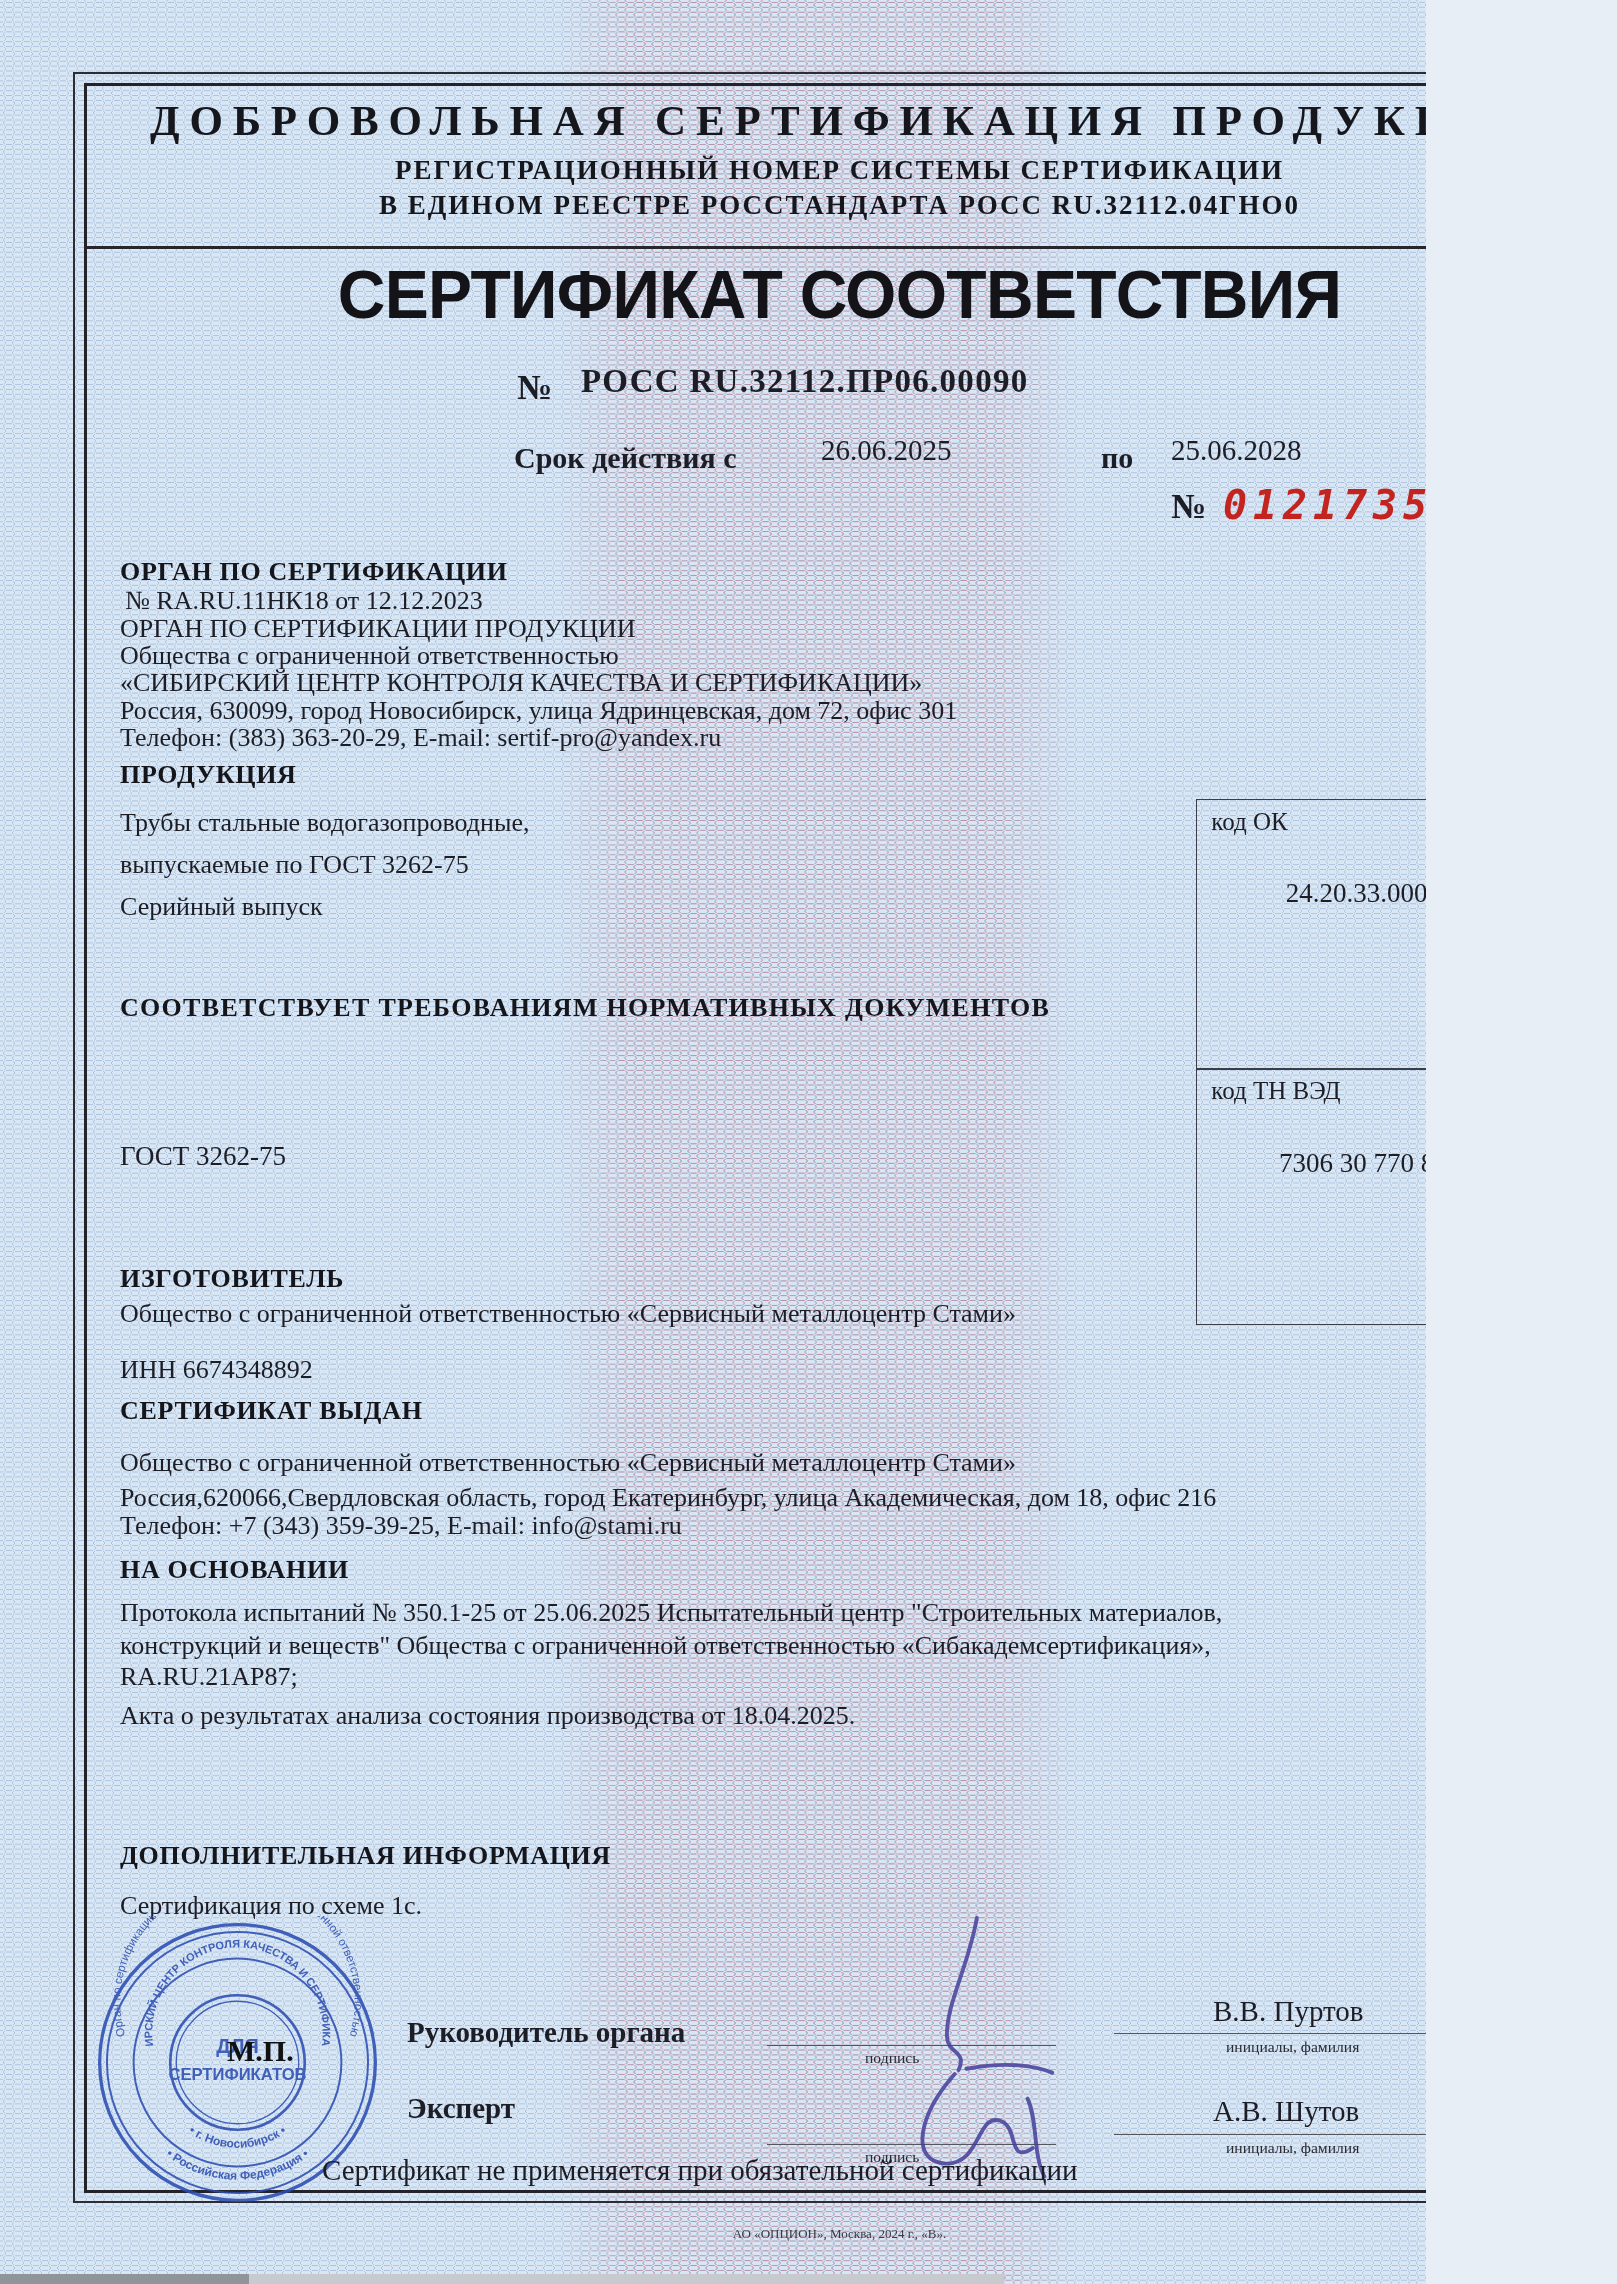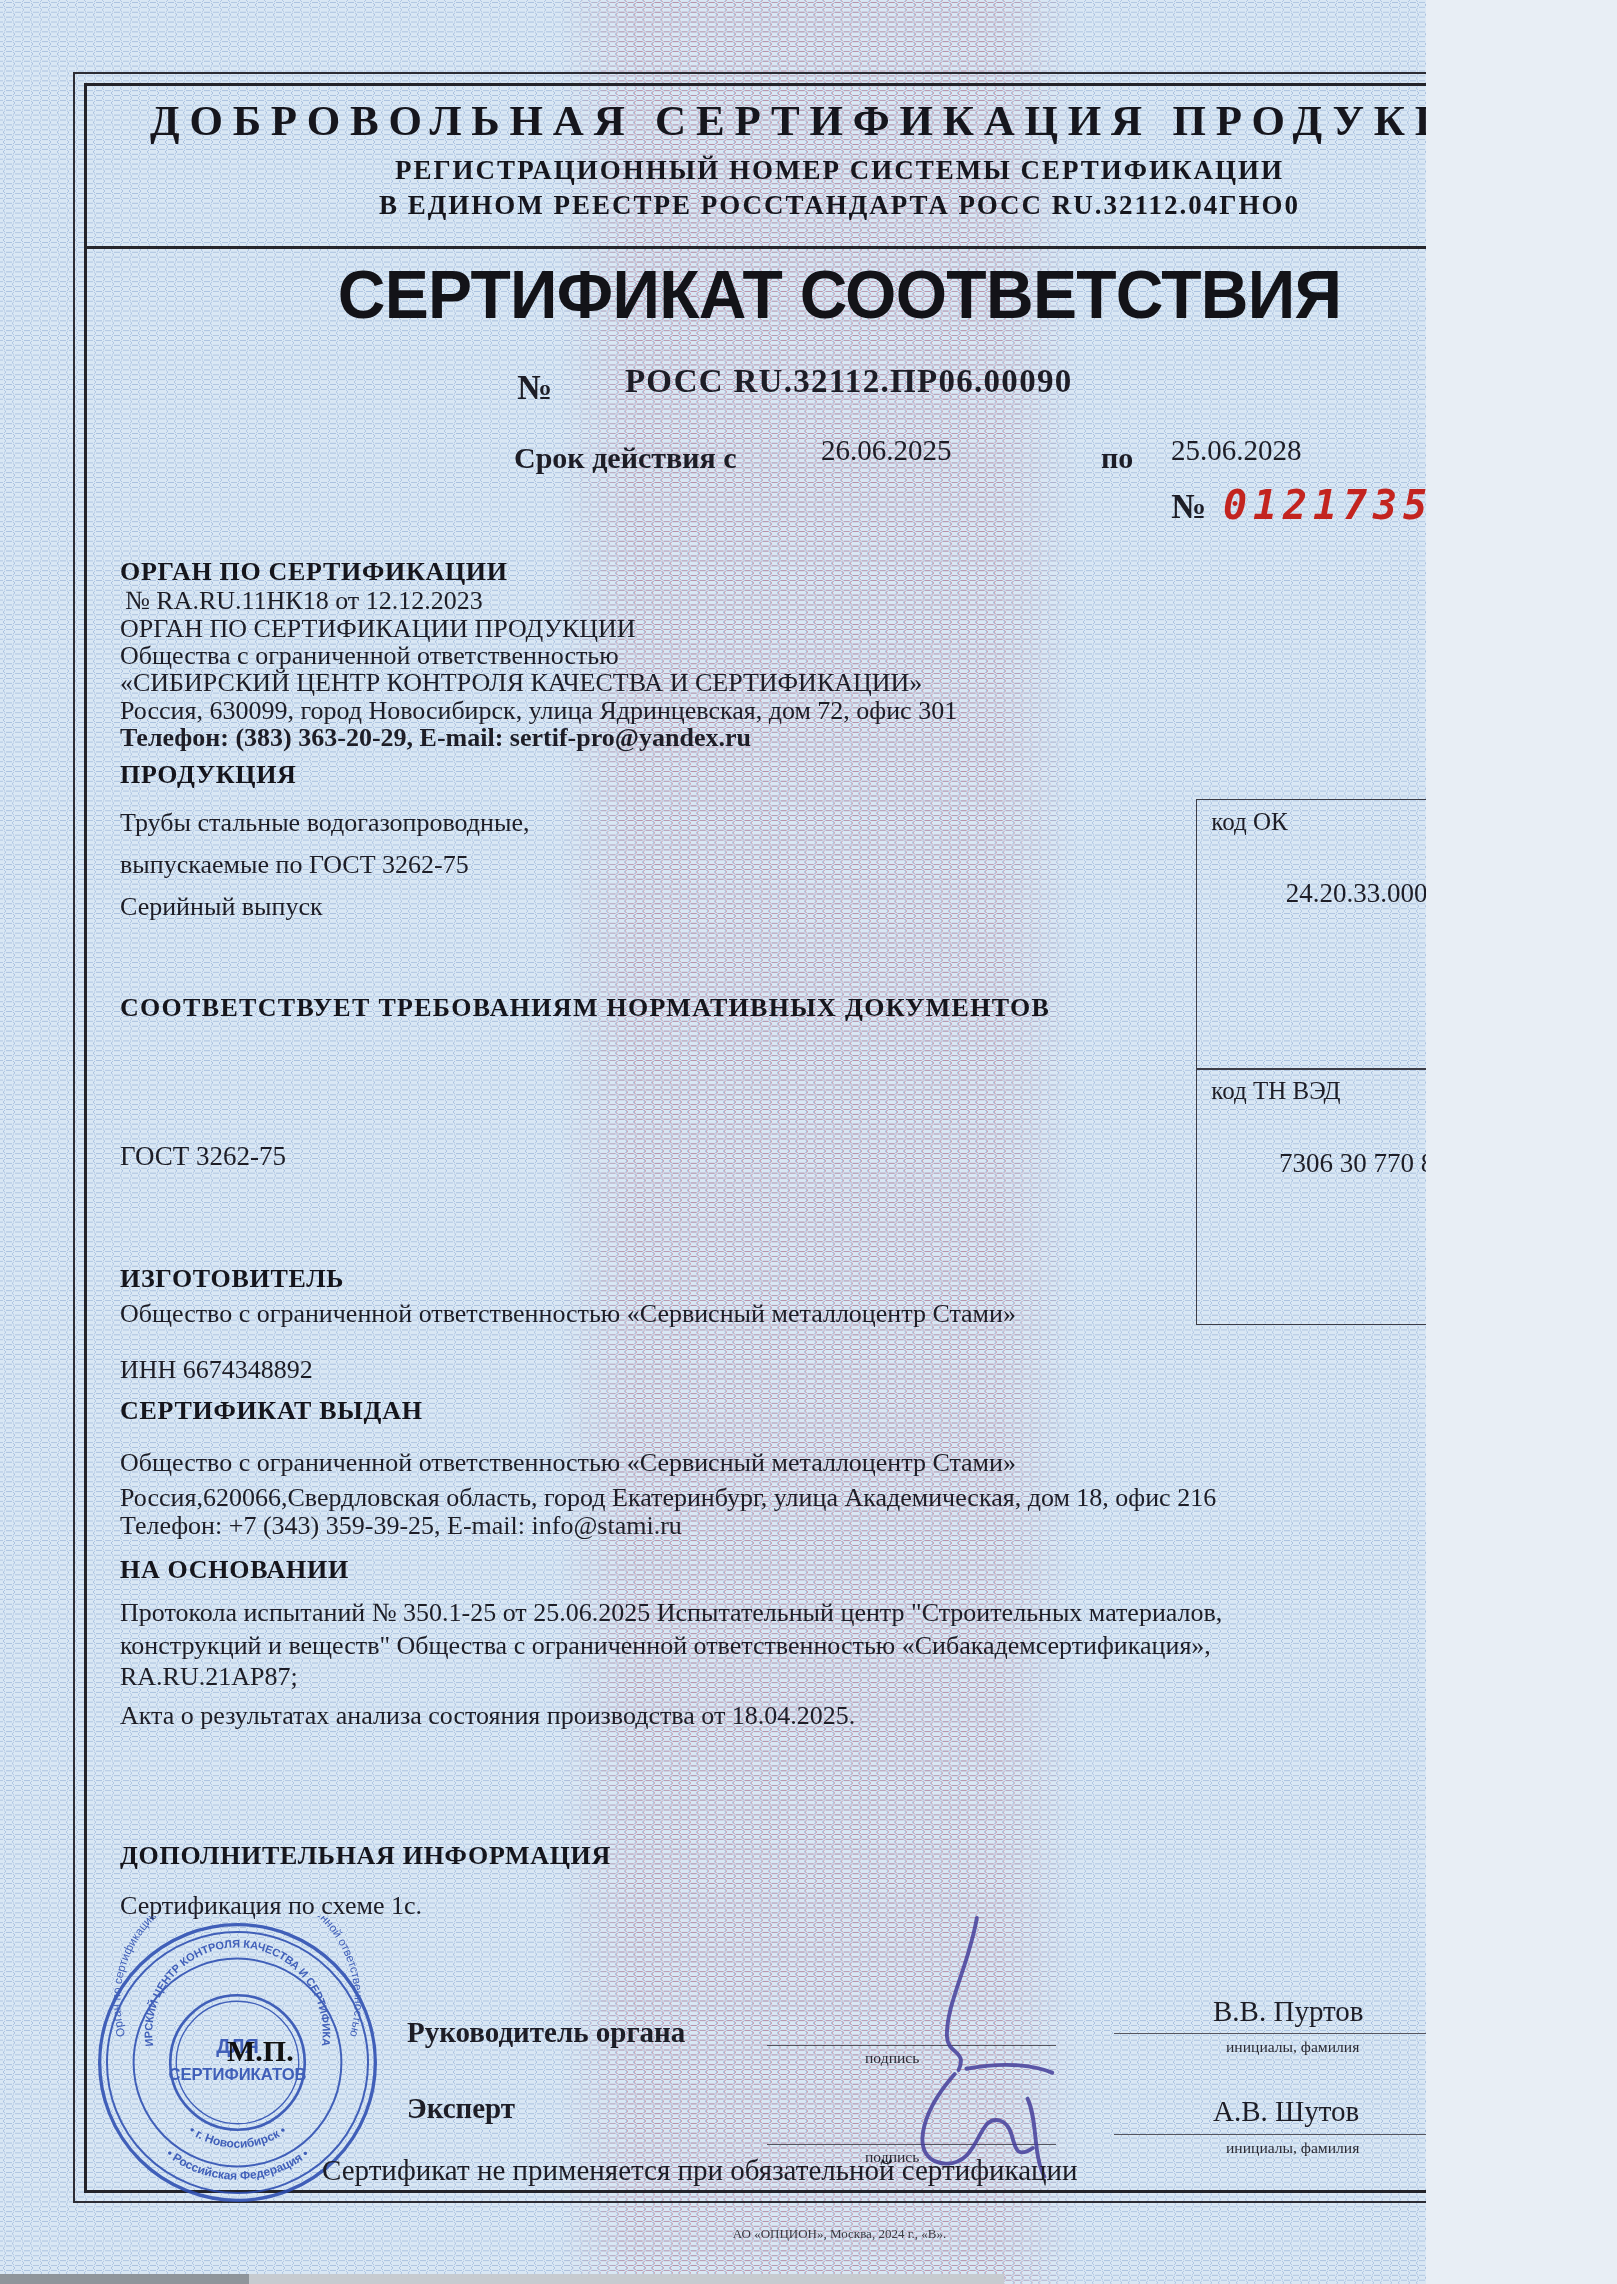--- a/index.html
+++ b/index.html
@@ -56,37 +56,37 @@
   <div class="frame-outer"></div>
   <div class="frame-inner"></div>
 
   <div class="t center-wide sys-title b" style="top:98px;">ДОБРОВОЛЬНАЯ СЕРТИФИКАЦИЯ ПРОДУКЦИИ</div>
   <div class="t center-wide reg-line b" style="top:156px;">РЕГИСТРАЦИОННЫЙ НОМЕР СИСТЕМЫ СЕРТИФИКАЦИИ</div>
   <div class="t center-wide reg-line b" style="top:191px;">В ЕДИНОМ РЕЕСТРЕ РОССТАНДАРТА  РОСС RU.32112.04ГНО0</div>
   <div class="hrule"></div>
   <div class="t center-wide doc-title" style="top:260px;">СЕРТИФИКАТ СООТВЕТСТВИЯ</div>
 
   <div class="t b" style="left:517px; top:370px; font-size:35px;">№</div>
-  <div class="t b" style="left:581px; top:364px; font-size:33px; letter-spacing:1.3px;padding-left:44px;">РОСС  RU.32112.ПР06.00090</div>
+  <div class="t b" style="left:581px; top:364px; font-size:33px; letter-spacing:1.3px;">РОСС  RU.32112.ПР06.00090</div>
 
   <div class="t b" style="left:514px; top:442px; font-size:30px;">Срок действия  с</div>
   <div class="t" style="left:821px; top:435px; font-size:29px;">26.06.2025</div>
   <div class="t b" style="left:1101px; top:442px; font-size:30px;">по</div>
   <div class="t" style="left:1171px; top:435px; font-size:29px;">25.06.2028</div>
 
   <div class="t b" style="left:1171px; top:489px; font-size:35px;">№</div>
   <div class="t red-num" style="left:1223px; top:484px;font-style:italic;">0121735</div>
 
   <div class="t hd" style="left:120px; top:558px;">ОРГАН ПО СЕРТИФИКАЦИИ</div>
   <div class="t body40" style="left:125px; top:587px;">№ RA.RU.11НК18  от 12.12.2023</div>
   <div class="t body40" style="left:120px; top:615px;">ОРГАН ПО СЕРТИФИКАЦИИ ПРОДУКЦИИ</div>
   <div class="t body40" style="left:120px; top:642px;">Общества с ограниченной ответственностью</div>
   <div class="t body40" style="left:120px; top:669px;">«СИБИРСКИЙ ЦЕНТР КОНТРОЛЯ КАЧЕСТВА И СЕРТИФИКАЦИИ»</div>
   <div class="t body40" style="left:120px; top:697px;">Россия, 630099, город Новосибирск, улица Ядринцевская, дом 72, офис 301</div>
-  <div class="t body40" style="left:120px; top:724px;font-weight:bold;">Телефон:  (383) 363-20-29, E-mail: sertif-pro@yandex.ru</div>
+  <div class="t body40" style="left:120px; top:724px;">Телефон:  (383) 363-20-29, E-mail: sertif-pro@yandex.ru</div>
 
   <div class="t hd" style="left:120px; top:761px;">ПРОДУКЦИЯ</div>
   <div class="t body40" style="left:120px; top:809px;">Трубы стальные водогазопроводные,</div>
   <div class="t body40" style="left:120px; top:851px;">выпускаемые по  ГОСТ 3262-75</div>
   <div class="t body40" style="left:120px; top:893px;">Серийный выпуск</div>
 
   <div class="code-box" style="left:1196px; top:799px; width:319px; height:269px;">
     <div class="code-label">код ОК</div>
     <div class="code-value" style="top:78px;">24.20.33.000</div>
   </div>

